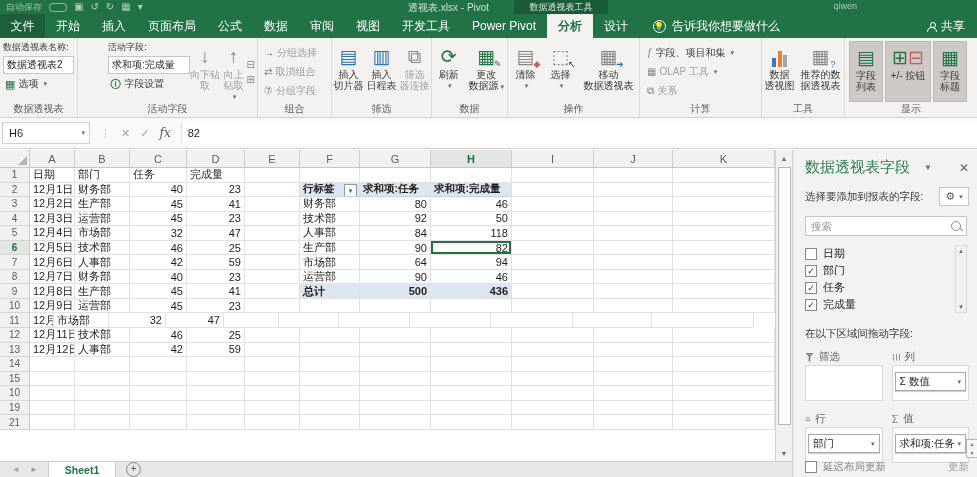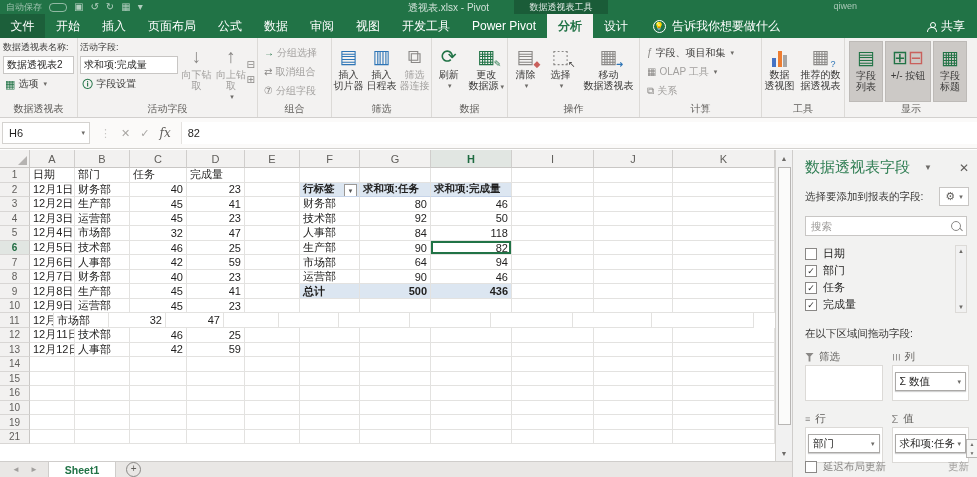--- a/index.html
+++ b/index.html
@@ -194,21 +194,21 @@
       <div class="smallbtn">
         <span class="g-ic green" style="font-size:11px">▦</span>
         <span>选项</span>
           <span class="dd">▾</span>
       </div>
     </div>
     <div class="rg-label">数据透视表</div>
   </div>
 
   <div class="rgroup" style="width:180px">
-    <div class="rg-body" style="padding:0 2px;">
+    <div class="rg-body" style="padding:0 2px;margin-left:28px;">
       <div style="display:flex;flex-direction:column;gap:2px;width:100px;">
         <span class="cap">活动字段:</span>
         <div class="tbox">求和项:完成量</div>
         <div class="smallbtn">
           <span class="g-ic green" style="font-size:11px">🛈</span>
           <span>字段设置</span>
         </div>
       </div>
       <div class="bigbtn dis" style="width:38px">
         <span class="ic ic22 gray">↓</span>
@@ -770,34 +770,20 @@
         <div class="gcell  al-l" style="width: 58px;"></div>
         <div class="gcell  al-l" style="width: 55px;"></div>
         <div class="gcell  al-l" style="width: 60px;"></div>
         <div class="gcell  al-l" style="width: 71px;"></div>
         <div class="gcell  al-l" style="width: 81px;"></div>
         <div class="gcell  al-l" style="width: 82px;"></div>
         <div class="gcell  al-l" style="width: 79px;"></div>
         <div class="gcell  al-l" style="width: 102px;"></div>
       </div>
       <div class="grow">
-        <div class="rowh">16</div>
-        <div class="gcell  al-l" style="width: 45px;"></div>
-        <div class="gcell  al-l" style="width: 55px;"></div>
-        <div class="gcell  al-l" style="width: 57px;"></div>
-        <div class="gcell  al-l" style="width: 58px;"></div>
-        <div class="gcell  al-l" style="width: 55px;"></div>
-        <div class="gcell  al-l" style="width: 60px;"></div>
-        <div class="gcell  al-l" style="width: 71px;"></div>
-        <div class="gcell  al-l" style="width: 81px;"></div>
-        <div class="gcell  al-l" style="width: 82px;"></div>
-        <div class="gcell  al-l" style="width: 79px;"></div>
-        <div class="gcell  al-l" style="width: 102px;"></div>
-      </div>
-      <div class="grow">
         <div class="rowh">10</div>
         <div class="gcell  al-l" style="width: 45px;"></div>
         <div class="gcell  al-l" style="width: 55px;"></div>
         <div class="gcell  al-l" style="width: 57px;"></div>
         <div class="gcell  al-l" style="width: 58px;"></div>
         <div class="gcell  al-l" style="width: 55px;"></div>
         <div class="gcell  al-l" style="width: 60px;"></div>
         <div class="gcell  al-l" style="width: 71px;"></div>
         <div class="gcell  al-l" style="width: 81px;"></div>
         <div class="gcell  al-l" style="width: 82px;"></div>

